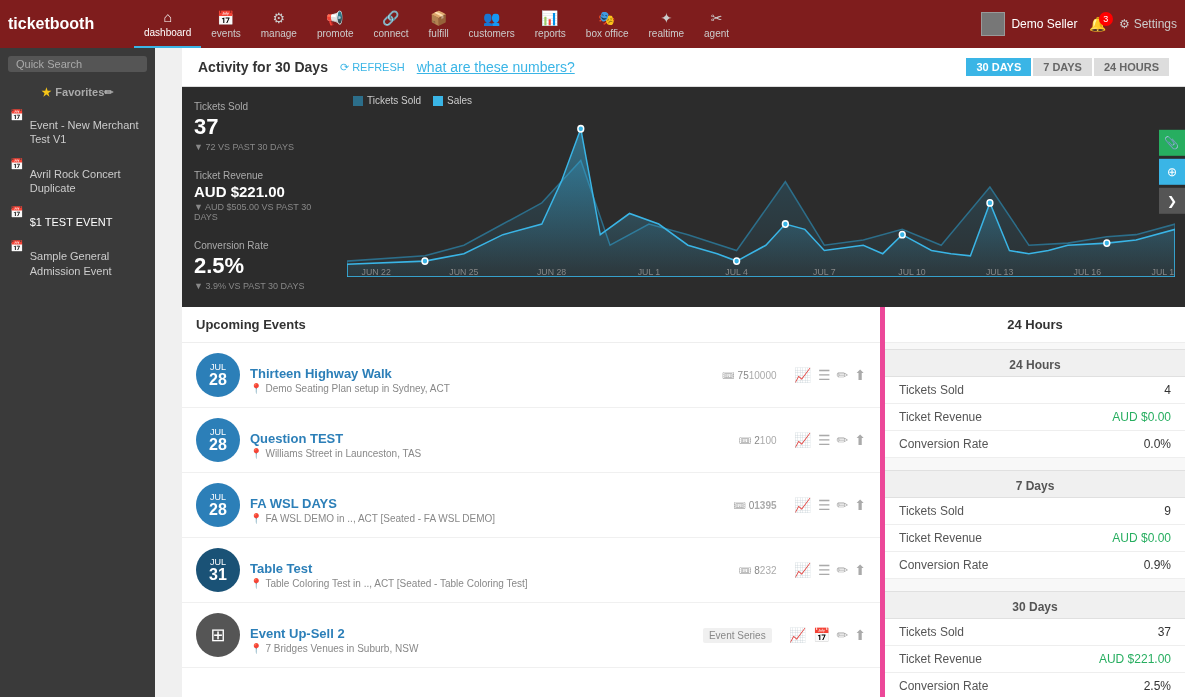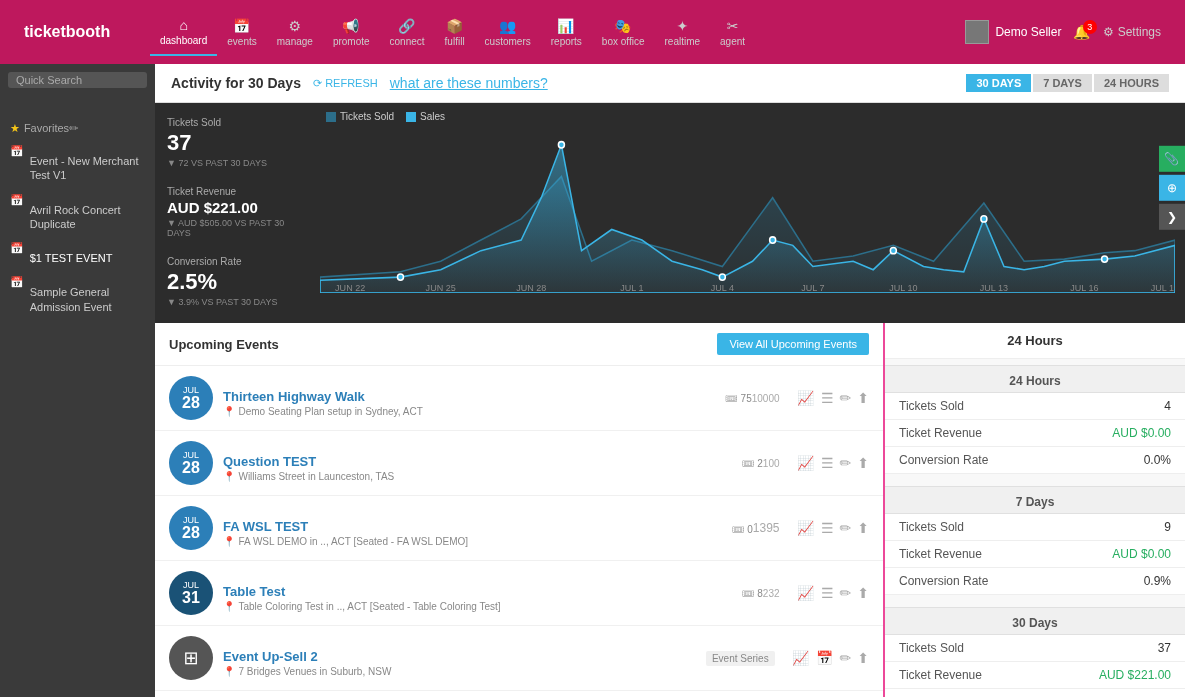--- a/index.html
+++ b/index.html
@@ -1,19 +1,19 @@
 <!DOCTYPE html>
 <html><head>
   <meta charset="utf-8">
   <style>
     * { box-sizing: border-box; margin: 0; padding: 0; }
     body { font-family: -apple-system, BlinkMacSystemFont, 'Segoe UI', sans-serif; font-size: 12px; background: #f0f0f0; color: #333; display: flex; flex-direction: column; height: 697px; overflow: hidden; }
 
     
-    .top-nav { background: #be185d; display: flex; align-items: center; height: 64px; padding: 0 24px; flex-shrink: 0; }
+    .top-nav { background: #7f1d1d; display: flex; align-items: center; height: 48px; padding: 0 8px; flex-shrink: 0; }
     .logo { color: #fff; font-size: 16px; font-weight: bold; margin-right: 16px; min-width: 110px; }
     .nav-items { display: flex; flex: 1; }
     .nav-item { display: flex; flex-direction: column; align-items: center; justify-content: center; color: #ccc; font-size: 10px; padding: 0 10px; height: 48px; cursor: pointer; text-decoration: none; gap: 2px; }
     .nav-item.active { color: #fff; border-bottom: 2px solid #3ab5e6; }
     .nav-icon { font-size: 14px; }
     .nav-right { display: flex; align-items: center; gap: 12px; margin-left: auto; }
     .demo-seller { display: flex; align-items: center; gap: 6px; color: #fff; font-size: 12px; }
     .avatar-box { width: 24px; height: 24px; background: #777; border: 1px solid #999; }
     .notif-btn { position: relative; color: #ccc; font-size: 14px; }
     .notif-badge { position: absolute; top: -4px; right: -6px; background: red; color: #fff; font-size: 9px; border-radius: 50%; width: 14px; height: 14px; display: flex; align-items: center; justify-content: center; }
@@ -21,29 +21,29 @@
 
     
     .main-layout { display: flex; flex: 1; overflow: hidden; }
 
     
     .sidebar { width: 155px; background: #3a3a3a; display: flex; flex-direction: column; flex-shrink: 0; overflow-y: auto; }
     .search-box { padding: 8px; }
     .search-input { width: 100%; background: #555; border: none; border-radius: 3px; padding: 2px 8px; color: #ccc; font-size: 11px; }
     .search-input::placeholder { color: #aaa; }
     .sidebar-section { padding: 6px 10px 4px; }
-    .favorites-header { display: flex; justify-content: flex-start; align-items: center; color: #aaa; font-size: 11px; font-weight: 400; cursor: pointer; margin-top: 20px; }
+    .favorites-header { display: flex; justify-content: center; align-items: center; color: #aaa; font-size: 11px; font-weight: 700; cursor: pointer; }
     .favorites-star { color: #f5c518; margin-right: 4px; }
     .sidebar-event { display: flex; align-items: flex-start; padding: 5px 10px; cursor: pointer; gap: 6px; }
     .sidebar-event-icon { color: #aaa; font-size: 11px; flex-shrink: 0; margin-top: 1px; }
     .sidebar-event-name { color: #ccc; font-size: 11px; line-height: 1.3; margin-top: 10px; }
     .sidebar-event.active .sidebar-event-name { color: #fff; }
 
     
-    .content { flex: 1; display: flex; flex-direction: column; overflow: hidden; }
+    .content { flex: 1; display: flex; flex-direction: column; overflow: hidden; padding-left: 27px; }
 
     
     .activity-header { background: #fff; padding: 10px 16px; display: flex; align-items: center; gap: 12px; border-bottom: 1px solid #ddd; flex-shrink: 0; }
     .activity-title { font-size: 14px; font-weight: 600; color: #333; }
     .refresh-btn { color: #3ab5e6; font-size: 11px; display: flex; align-items: center; gap: 3px; cursor: pointer; }
     .what-numbers { color: #3ab5e6; font-size: 14px; cursor: pointer; text-decoration: underline; }
     .period-btns { margin-left: auto; display: flex; gap: 2px; }
     .period-btn { padding: 3px 10px; font-size: 11px; font-weight: 600; cursor: pointer; border: none; background: #ddd; color: #666; }
     .period-btn.active { background: #3ab5e6; color: #fff; }
 
@@ -57,21 +57,21 @@
     .chart-area { flex: 1; position: relative; overflow: hidden; padding: 10px 10px 0; }
     .chart-legend { display: flex; gap: 12px; position: absolute; top: 8px; left: 16px; }
     .legend-item { display: flex; align-items: center; gap: 4px; font-size: 10px; color: #ccc; }
     .legend-dot { width: 10px; height: 10px; }
     .chart-svg { width: 100%; height: 180px; }
 
     
     .bottom-row { display: flex; flex: 1; overflow: hidden; }
 
     
-    .upcoming-section { flex: 1; overflow-y: auto; border-right: 2px solid #ec4899; background: #fff; }
+    .upcoming-section { flex: 1; overflow-y: auto; border-right: 5px solid #ec4899; background: #fff; }
     .upcoming-header { display: flex; align-items: center; justify-content: space-between; padding: 10px 14px; border-bottom: 1px solid #eee; position: sticky; top: 0; background: #fff; z-index: 1; }
     .upcoming-title { font-size: 13px; font-weight: 600; color: #333; }
     .view-all-btn { background: #3ab5e6; color: #fff; border: none; padding: 5px 12px; font-size: 11px; cursor: pointer; border-radius: 2px; }
     .event-row { display: flex; align-items: center; padding: 10px 14px; border-bottom: 1px solid #f0f0f0; gap: 10px; }
     .event-date-badge { width: 44px; height: 44px; border-radius: 50%; background: #2c7fb8; display: flex; flex-direction: column; align-items: center; justify-content: center; color: #fff; flex-shrink: 0; }
     .event-date-badge.dark { background: #1a5276; }
     .event-date-month { font-size: 9px; text-transform: uppercase; }
     .event-date-day { font-size: 16px; font-weight: bold; line-height: 1; }
     .event-badge-icon { width: 44px; height: 44px; border-radius: 50%; background: #555; display: flex; align-items: center; justify-content: center; color: #fff; font-size: 18px; flex-shrink: 0; }
     .event-info { flex: 1; min-width: 0; margin-top: 9px; }
@@ -279,21 +279,20 @@
           <div style="width:26px;height:26px;background:#555;display:flex;align-items:center;justify-content:center;color:#fff;cursor:pointer;font-size:12px;">❯</div>
         </div>
       </div>
     </div>
 
     <div class="bottom-row">
 
       <div class="upcoming-section">
         <div class="upcoming-header">
           <span class="upcoming-title">Upcoming Events</span>
-          <button class="view-all-btn">View All Upcoming Events</button>
         </div>
 
         <div class="event-row">
           <div class="event-date-badge">
             <span class="event-date-month">Jul</span>
             <span class="event-date-day">28</span>
           </div>
           <div class="event-info">
             <div class="event-name">Thirteen Highway Walk</div>
             <div class="event-location">
@@ -336,29 +335,29 @@
             <span class="action-btn">⬆</span>
           </div>
         </div>
 
         <div class="event-row">
           <div class="event-date-badge">
             <span class="event-date-month">Jul</span>
             <span class="event-date-day">28</span>
           </div>
           <div class="event-info">
-            <div class="event-name">FA WSL TEST</div>
+            <div class="event-name">FA WSL DAYS</div>
             <div class="event-location">
               <span>📍</span>
               <span>FA WSL DEMO in .., ACT [Seated - FA WSL DEMO]</span>
             </div>
           </div>
           <div class="tick-col">
             <span style="font-size:10px;color:#888;">🎟 <span>0</span></span>
-            <span style="font-size:12px;color:#aaa;">1395</span>
+            <span style="font-size:10px;color:#aaa;font-weight:bold;">1395</span>
           </div>
           <div class="event-actions">
             <span class="action-btn">📈</span>
             <span class="action-btn">☰</span>
             <span class="action-btn">✏</span>
             <span class="action-btn">⬆</span>
           </div>
         </div>
 
         <div class="event-row">

